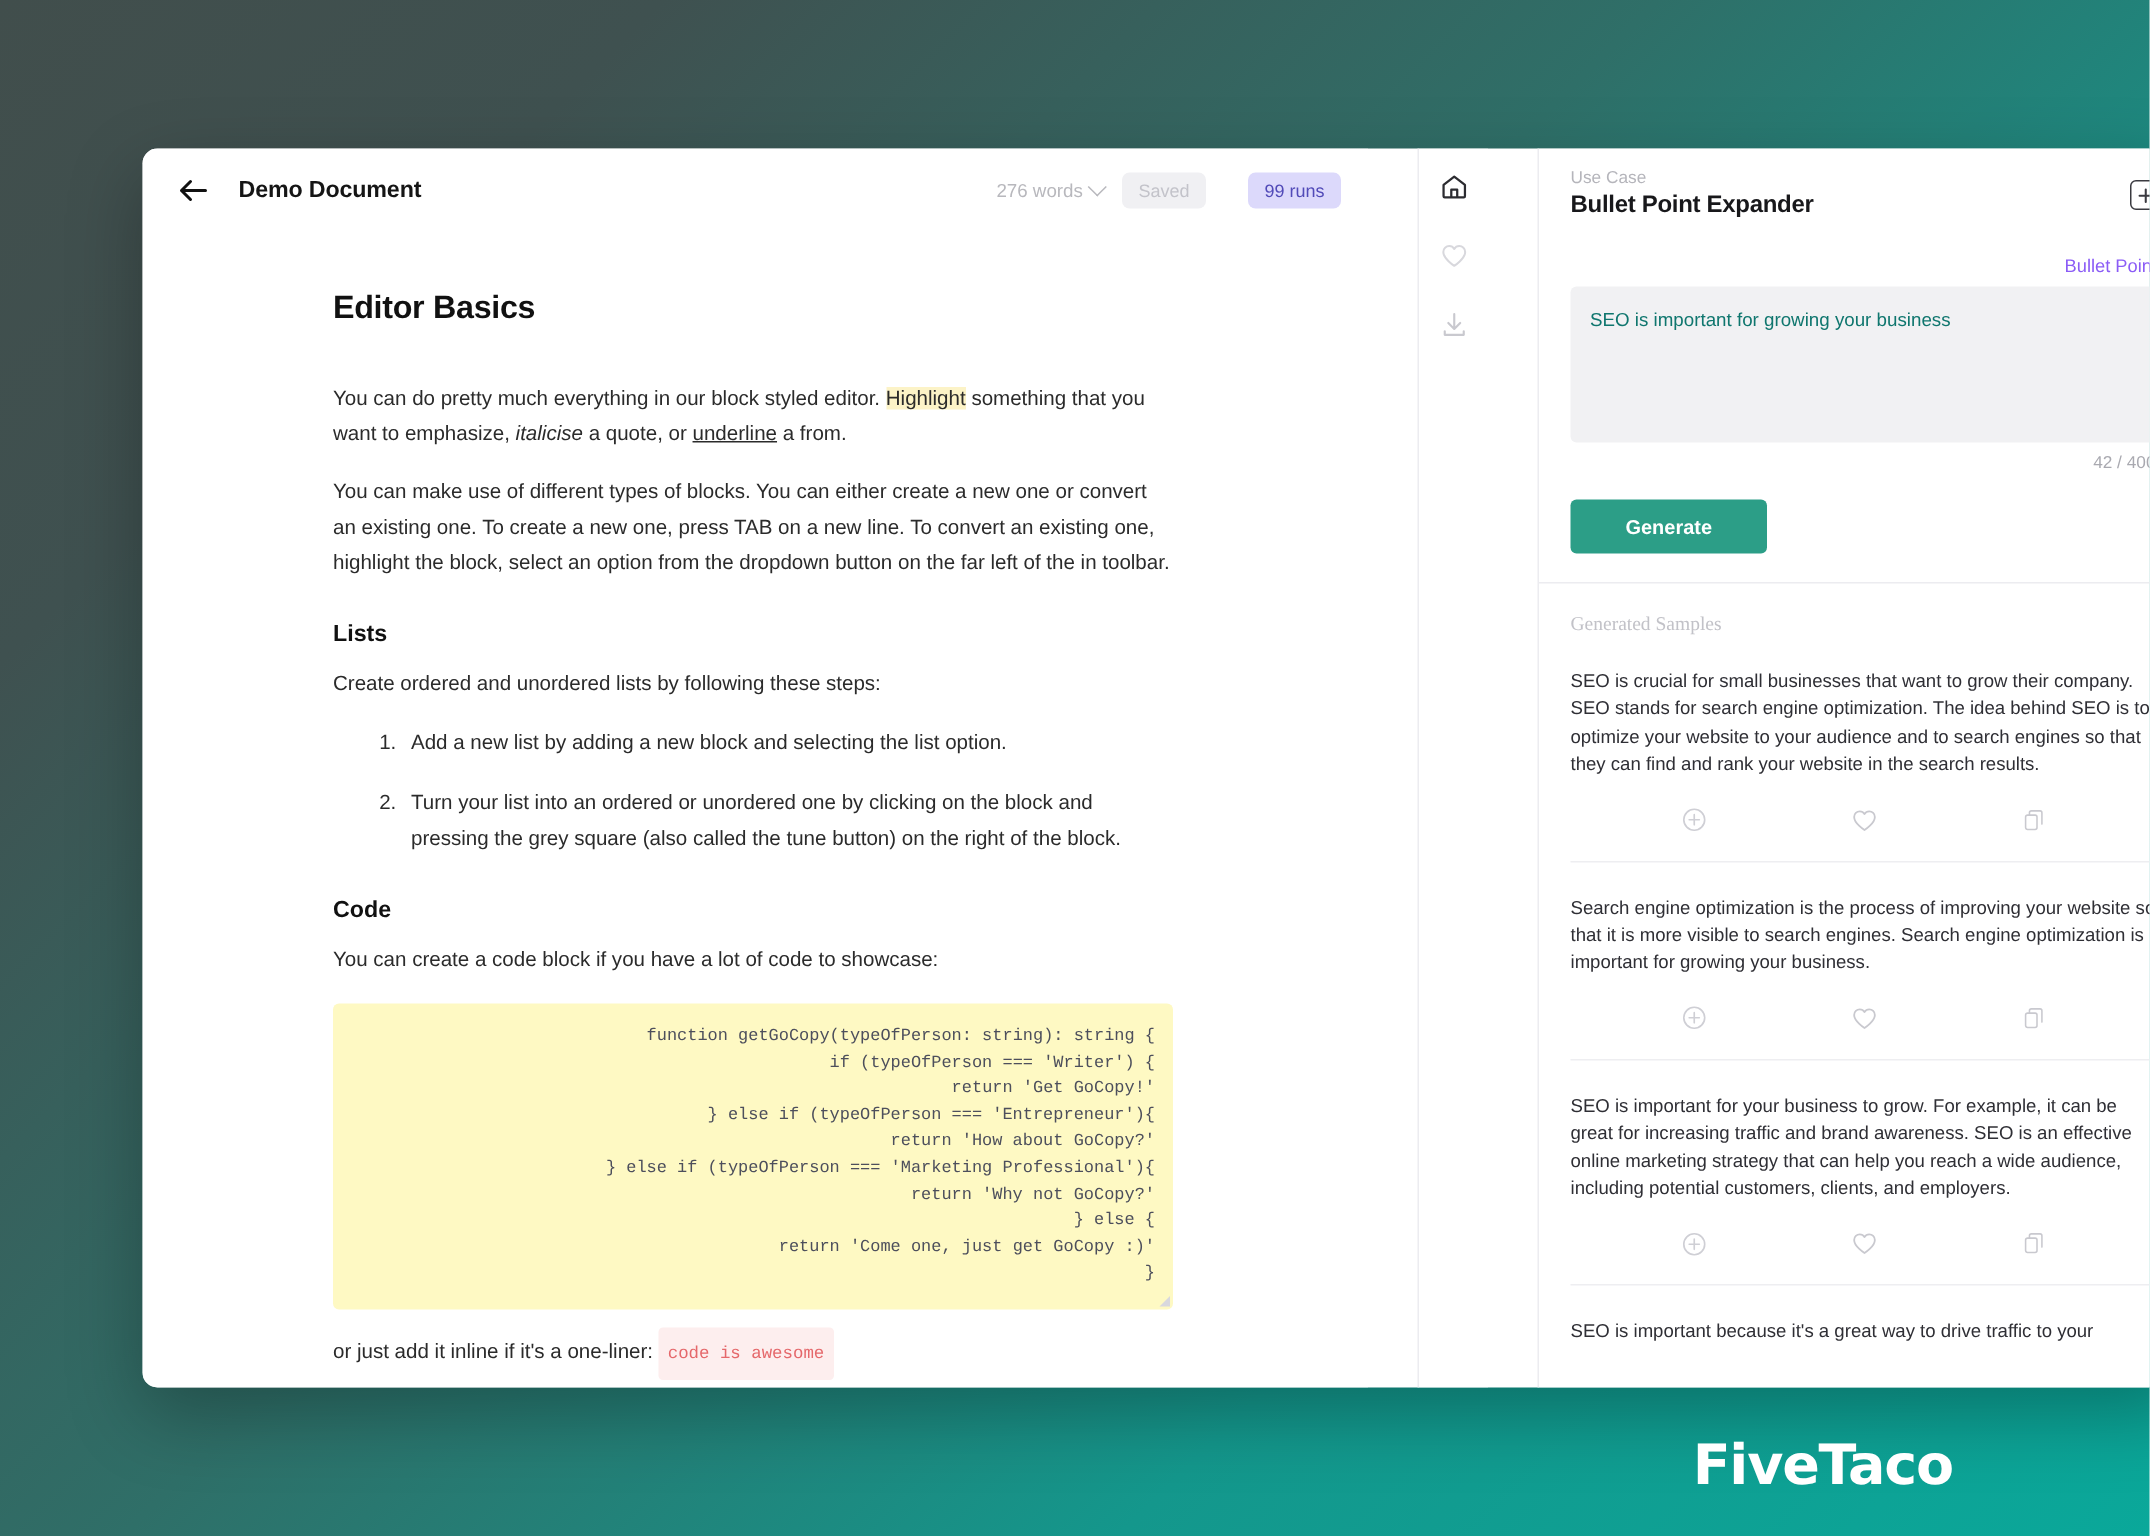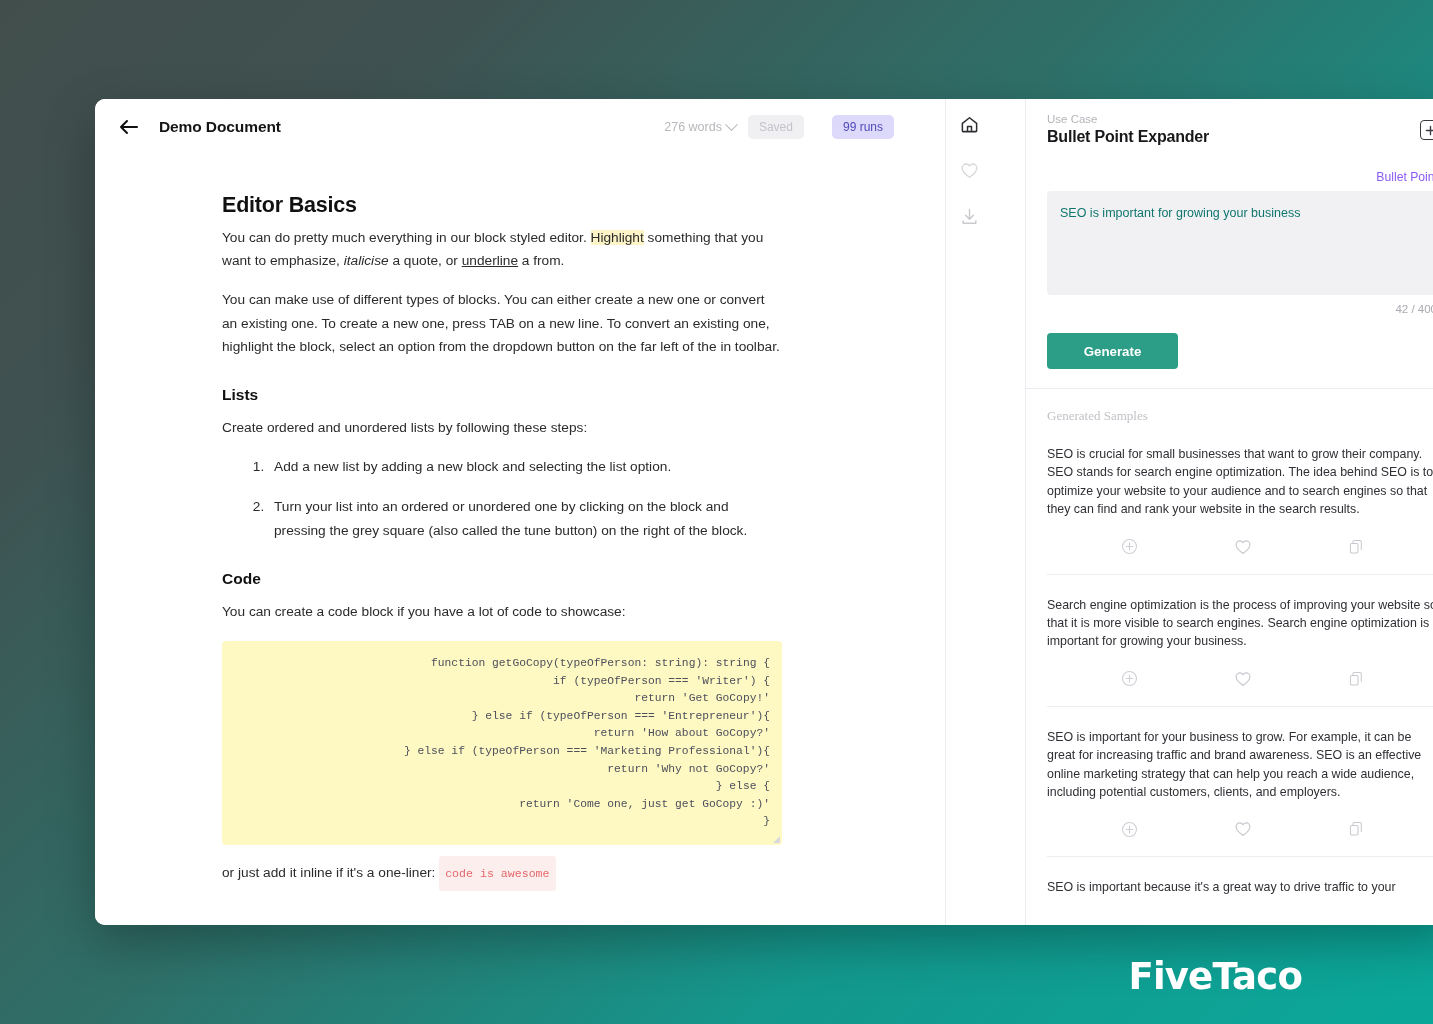--- a/index.html
+++ b/index.html
@@ -97,21 +97,21 @@
   
   .doc-body {
     padding: 38px 34px 0 127px;
   }
   .doc-inner { max-width: 560px; }
 
   h1.doc-h {
     font-size: 21.5px;
     font-weight: bold;
     color: #111;
-    margin-bottom: 8px;
+    margin-bottom: 36px;
     letter-spacing: -0.2px;
   }
   h2.doc-h2 {
     font-size: 15.5px;
     font-weight: bold;
     color: #111;
     margin-top: 28px;
     margin-bottom: 12px;
   }
   p.doc-p {

